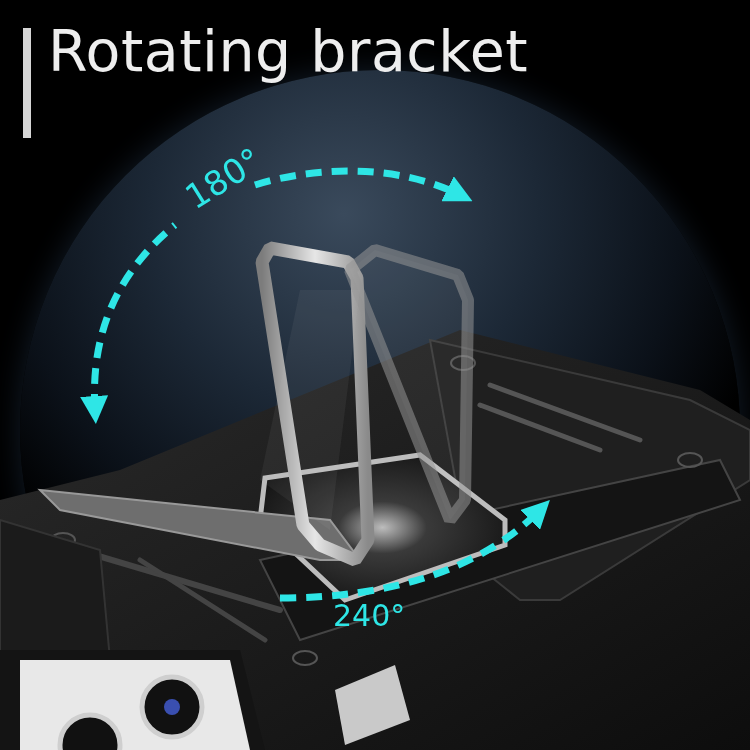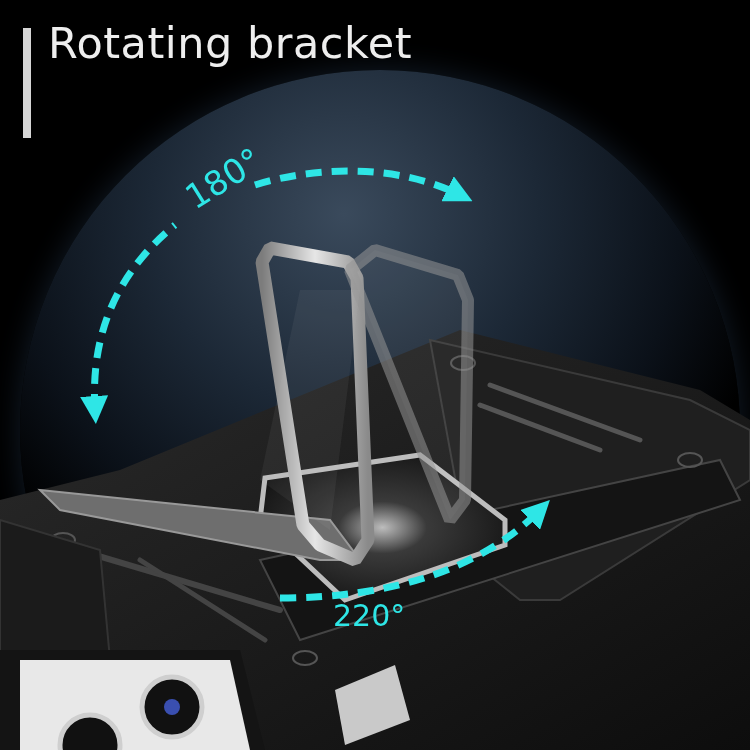--- a/index.html
+++ b/index.html
@@ -2,21 +2,21 @@
 <html><head>
   <meta charset="utf-8">
   <style>
     html, body { margin:0; padding:0; }
     body { width:750px; height:750px; overflow:hidden; background:#000; position:relative; font-family:"DejaVu Sans", sans-serif; }
     .stage { position:absolute; inset:0; width:750px; height:750px; overflow:hidden; background:#000; }
     .earth { position:absolute; left:20px; top:70px; width:720px; height:720px; border-radius:50%;
       background: radial-gradient(circle at 45% 20%, #3a4a5c 0%, #1c2836 28%, #0b1119 48%, #000 62%);
       box-shadow: 0 0 30px rgba(70,110,160,0.25); }
     .title-bar { position:absolute; left:23px; top:28px; width:8px; height:110px; background:#d6d6d6; }
-    .title { position:absolute; left:48px; top:18px; font-size:43px; color:#eeeeee; letter-spacing:0.5px; font-family:"DejaVu Sans", sans-serif; }
+    .title { position:absolute; left:48px; top:18px; font-size:57px; color:#eeeeee; letter-spacing:0.5px; font-family:"DejaVu Sans", sans-serif; }
     .subtitle { position:absolute; left:48px; top:82px; width:640px; font-size:23px; line-height:30px; color:#c9c9c9; font-family:"Liberation Sans", sans-serif; }
     .label-180 { position:absolute; left:178px; top:183px; font-size:34px; color:#2ee6e6; transform:rotate(-32deg); transform-origin:left top; font-family:"DejaVu Sans", sans-serif; }
     .label-360 { position:absolute; left:333px; top:598px; font-size:30px; color:#2ee6e6; font-family:"DejaVu Sans", sans-serif; }
     svg.art { position:absolute; left:0; top:0; }
   </style>
 </head>
 <body>
 
 <div class="stage">
   <div class="earth"></div>
@@ -84,14 +84,14 @@
 
     <path d="M95,410 C90,330 120,270 175,225" fill="none" stroke="#2ee6e6" stroke-width="7" stroke-dasharray="16,10" marker-start="url(#arrowC)"></path>
     <path d="M255,185 C320,165 400,165 460,195" fill="none" stroke="#2ee6e6" stroke-width="7" stroke-dasharray="16,10" marker-end="url(#arrowC)"></path>
 
     <path d="M280,598 C390,598 480,570 540,510" fill="none" stroke="#2ee6e6" stroke-width="7" stroke-dasharray="16,10" marker-end="url(#arrowC)"></path>
   </svg>
 
   <div class="title-bar"></div>
   <div class="title">Rotating bracket</div>
   <div class="label-180">180°</div>
-  <div class="label-360">220°</div>
+  <div class="label-360">240°</div>
 </div>
 
 </body></html>

